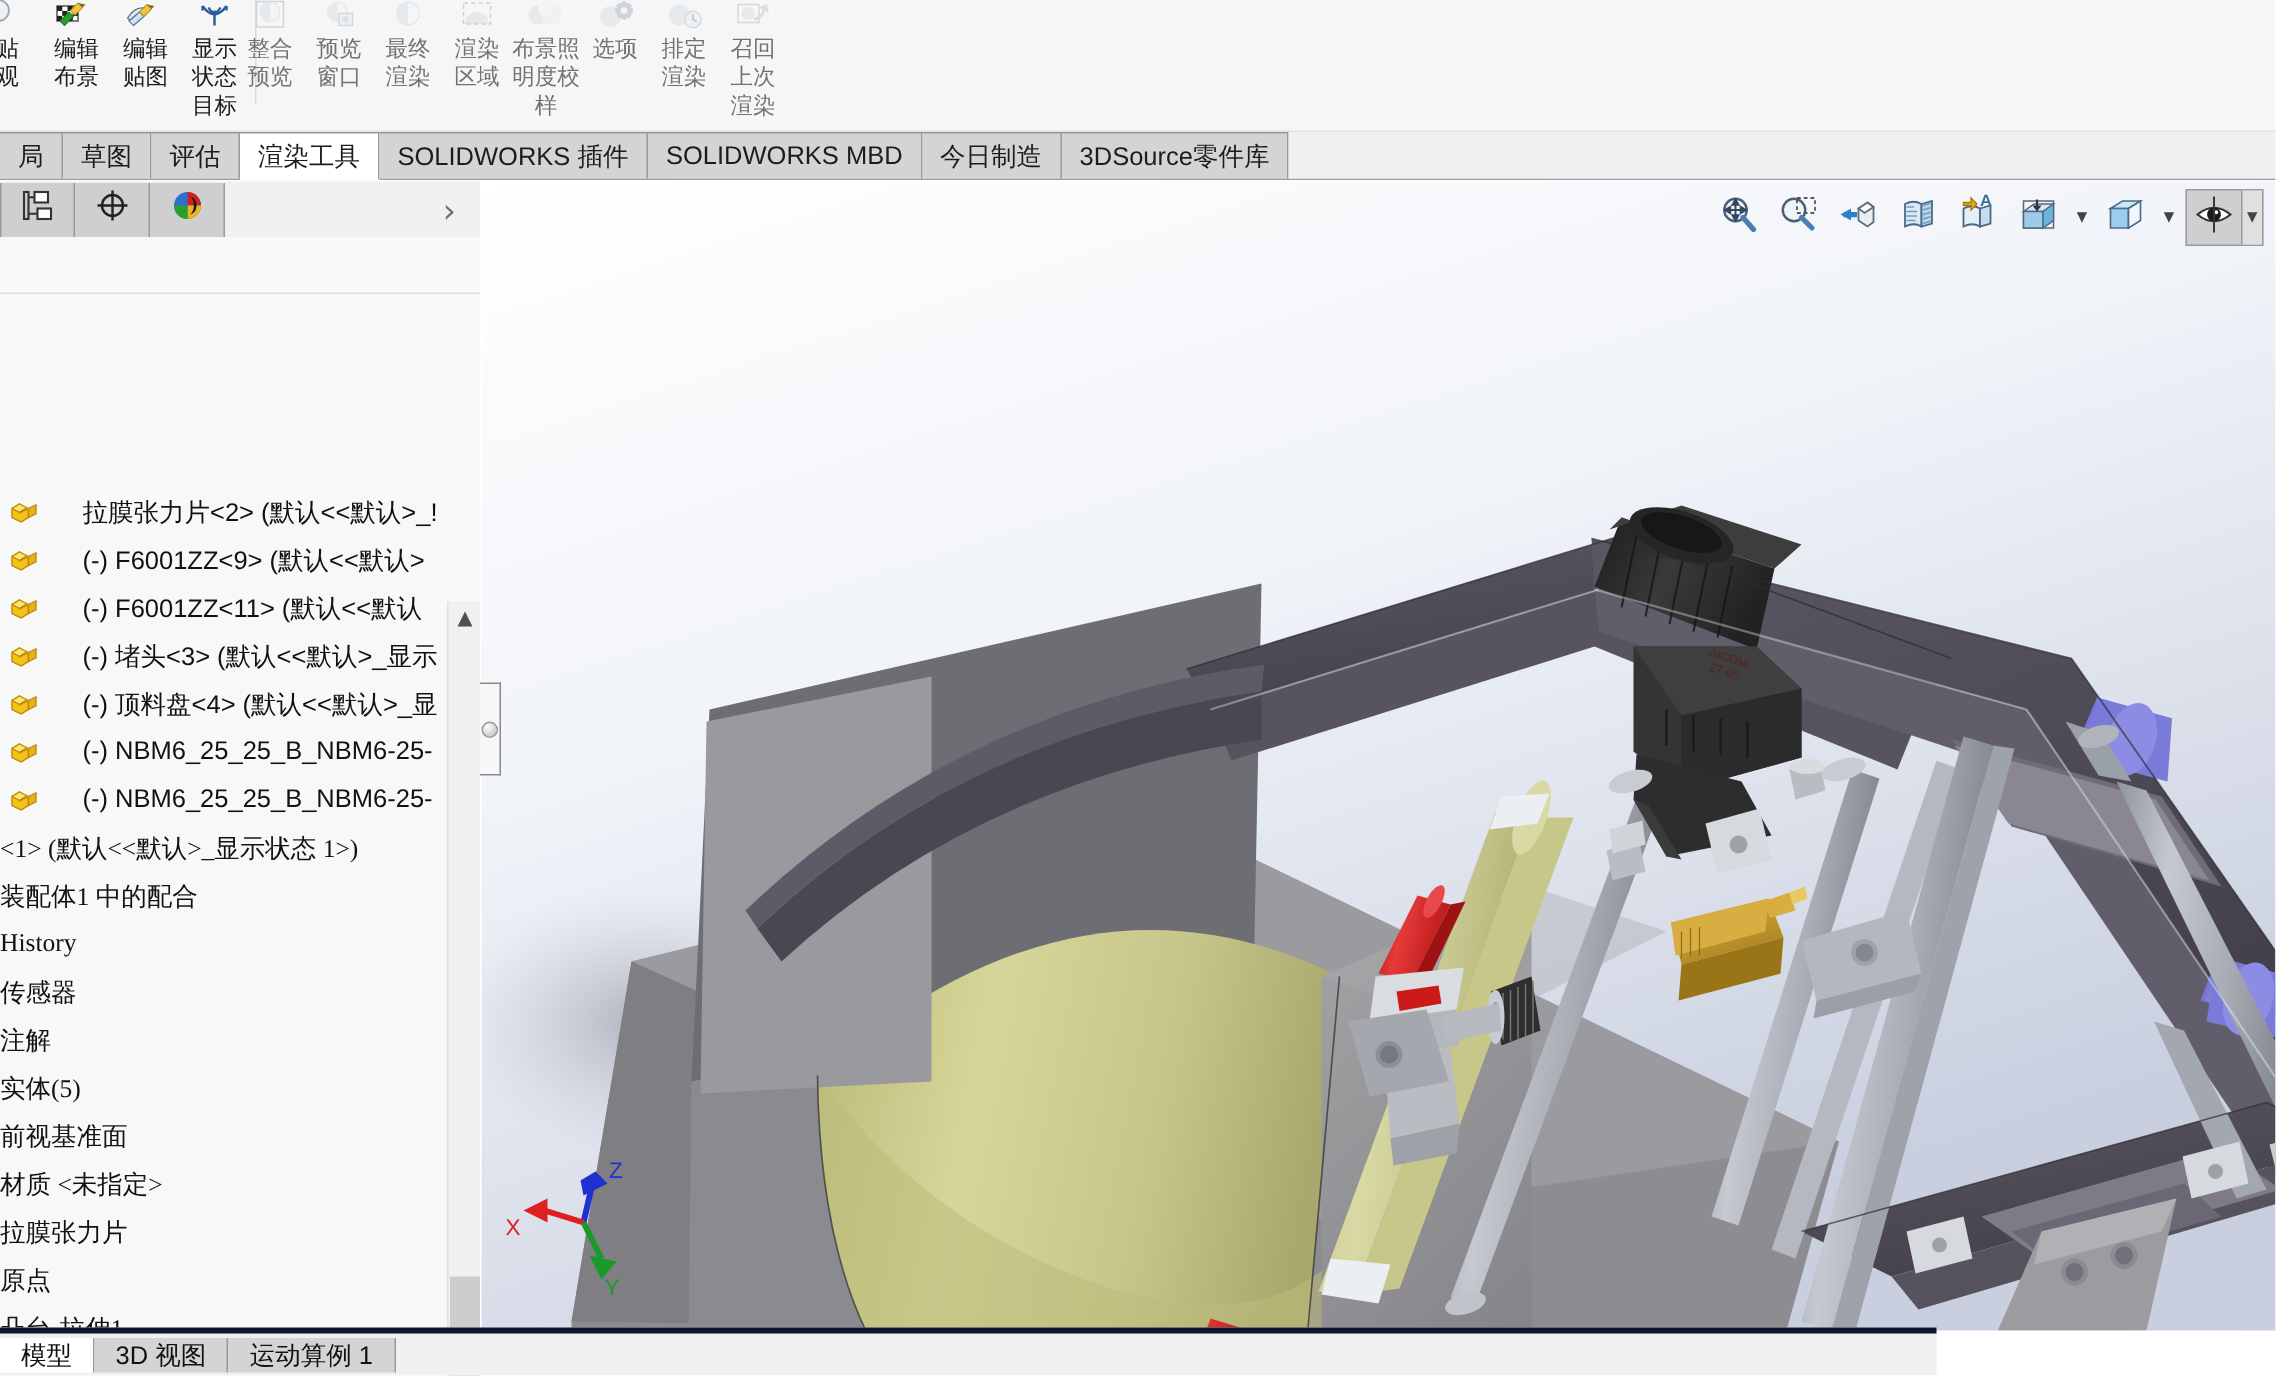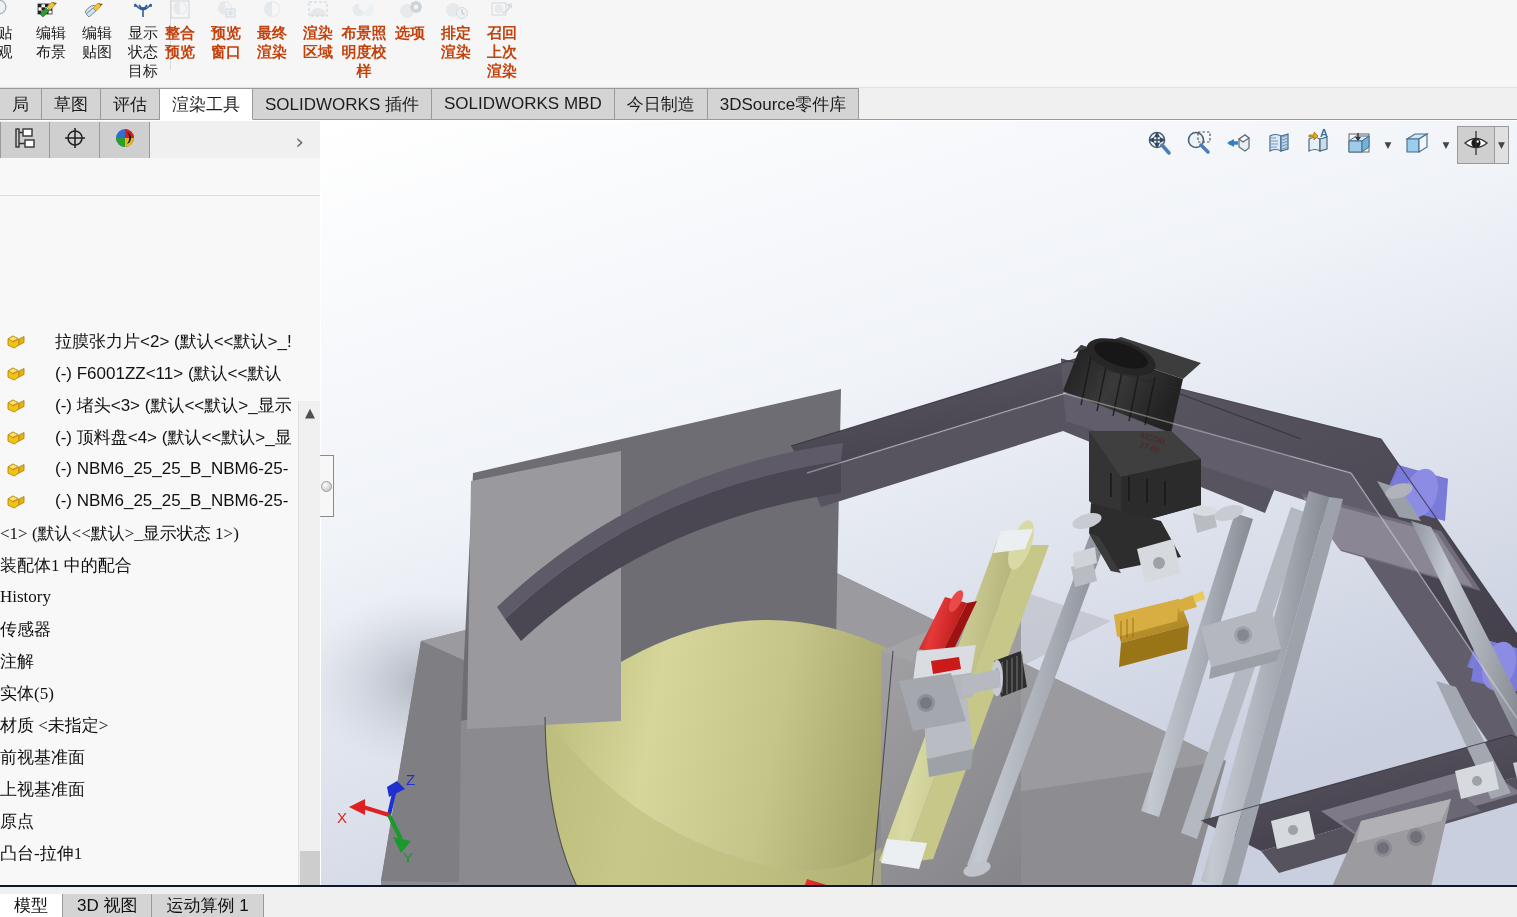--- a/index.html
+++ b/index.html
@@ -31,21 +31,21 @@
   .ribbon-btn .ricon {
     width: 34px; height: 22px;
     margin-bottom: 1px;
     display: flex; align-items: flex-end; justify-content: center;
     overflow: hidden;
   }
   .ribbon-btn .rlabel {
     font-size: 15px; line-height: 19px; color: #1c1c1c;
     text-align: center; width: 46px; word-break: break-all;
   }
-  .ribbon-btn.disabled .rlabel { color: #c2410c; font-weight: bold; }
+  .ribbon-btn.disabled .rlabel { color: #737373; }
   .grp-sep {
     width: 1px; height: 70px; background: #dcdcdc; margin: 0 4px;
     align-self: flex-start;
   }
 
   
   .tabstrip {
     position: absolute; left: 0; top: 88px; width: 1517px; height: 32px;
     background: #f0f0f0;
     border-bottom: 1px solid #9a9a9a;
@@ -174,24 +174,24 @@
   .vsplit-box .vcaret { background: #e0e0e0; border-left: 1px solid #9a9a9a; height: 36px; }
 
   
   .modelsvg { position: absolute; left: 0; top: 0; width: 1196px; height: 766px; }
 
   
   .triad { position: absolute; left: 10px; bottom: 20px; width: 120px; height: 110px; }
 
   
   .bottombar {
-    position: absolute; left: 0; top: 885px; width: 1517px; height: 32px;
+    position: absolute; left: 0; top: 885px; width: 1291px; height: 32px;
     background: #f0f0f0;
-    border-top: 2px solid #0f172a;
-    display: flex; align-items: flex-end;
+    border-top: 4px solid #0f172a;
+    display: flex; align-items: center;
   }
   .btab {
     display: flex; align-items: center; justify-content: center;
     padding: 0 14px;
     font-size: 17px; color: #111;
     background: #d4d4d4;
     border-right: 1px solid #9a9a9a;
     cursor: default; white-space: nowrap;
   }
   .btab.active { background: #ffffff; }
@@ -440,20 +440,30 @@
           <span class="ticon">
             <svg width="22" height="20" viewBox="0 0 22 20">
               <path d="M2 8 L7 5 L7 11 L13 8 L13 14 L8 17 L2 14z" fill="#f2c216" stroke="#b8890c" stroke-width="0.9"></path>
               <path d="M2 8 L7 5 L12 7.5 L7 10.5z" fill="#ffe36a" stroke="#b8890c" stroke-width="0.9"></path>
               <path d="M13 8 L18 5.5 L18 11.5 L13 14z" fill="#e8b20f" stroke="#b8890c" stroke-width="0.9"></path>
             </svg>
           </span>
           <span class="tlabel">拉膜张力片&lt;2&gt; (默认&lt;&lt;默认&gt;_!</span>
         </div>
 
+        <div class="tree-row">
+          <span class="ticon">
+            <svg width="22" height="20" viewBox="0 0 22 20">
+              <path d="M2 8 L7 5 L7 11 L13 8 L13 14 L8 17 L2 14z" fill="#f2c216" stroke="#b8890c" stroke-width="0.9"></path>
+              <path d="M2 8 L7 5 L12 7.5 L7 10.5z" fill="#ffe36a" stroke="#b8890c" stroke-width="0.9"></path>
+              <path d="M13 8 L18 5.5 L18 11.5 L13 14z" fill="#e8b20f" stroke="#b8890c" stroke-width="0.9"></path>
+            </svg>
+          </span>
+          <span class="tlabel">(-) F6001ZZ&lt;9&gt; (默认&lt;&lt;默认&gt;</span>
+        </div>
 
         <div class="tree-row">
           <span class="ticon">
             <svg width="22" height="20" viewBox="0 0 22 20">
               <path d="M2 8 L7 5 L7 11 L13 8 L13 14 L8 17 L2 14z" fill="#f2c216" stroke="#b8890c" stroke-width="0.9"></path>
               <path d="M2 8 L7 5 L12 7.5 L7 10.5z" fill="#ffe36a" stroke="#b8890c" stroke-width="0.9"></path>
               <path d="M13 8 L18 5.5 L18 11.5 L13 14z" fill="#e8b20f" stroke="#b8890c" stroke-width="0.9"></path>
             </svg>
           </span>
           <span class="tlabel">(-) F6001ZZ&lt;11&gt; (默认&lt;&lt;默认</span>
@@ -515,27 +525,27 @@
         <div class="tree-row noicon">
           <span class="tlabel">传感器</span>
         </div>
         <div class="tree-row noicon">
           <span class="tlabel">注解</span>
         </div>
         <div class="tree-row noicon">
           <span class="tlabel">实体(5)</span>
         </div>
         <div class="tree-row noicon">
+          <span class="tlabel">前视基准面</span>
+        </div>
+        <div class="tree-row noicon">
           <span class="tlabel">材质 &lt;未指定&gt;</span>
         </div>
         <div class="tree-row noicon">
-          <span class="tlabel">前视基准面</span>
-        </div>
-        <div class="tree-row noicon">
-          <span class="tlabel">上视基准面</span>
+          <span class="tlabel">拉膜张力片</span>
         </div>
         <div class="tree-row noicon">
           <span class="tlabel">原点</span>
         </div>
         <div class="tree-row noicon">
           <span class="tlabel">凸台-拉伸1</span>
         </div>
 
       </div>
 

